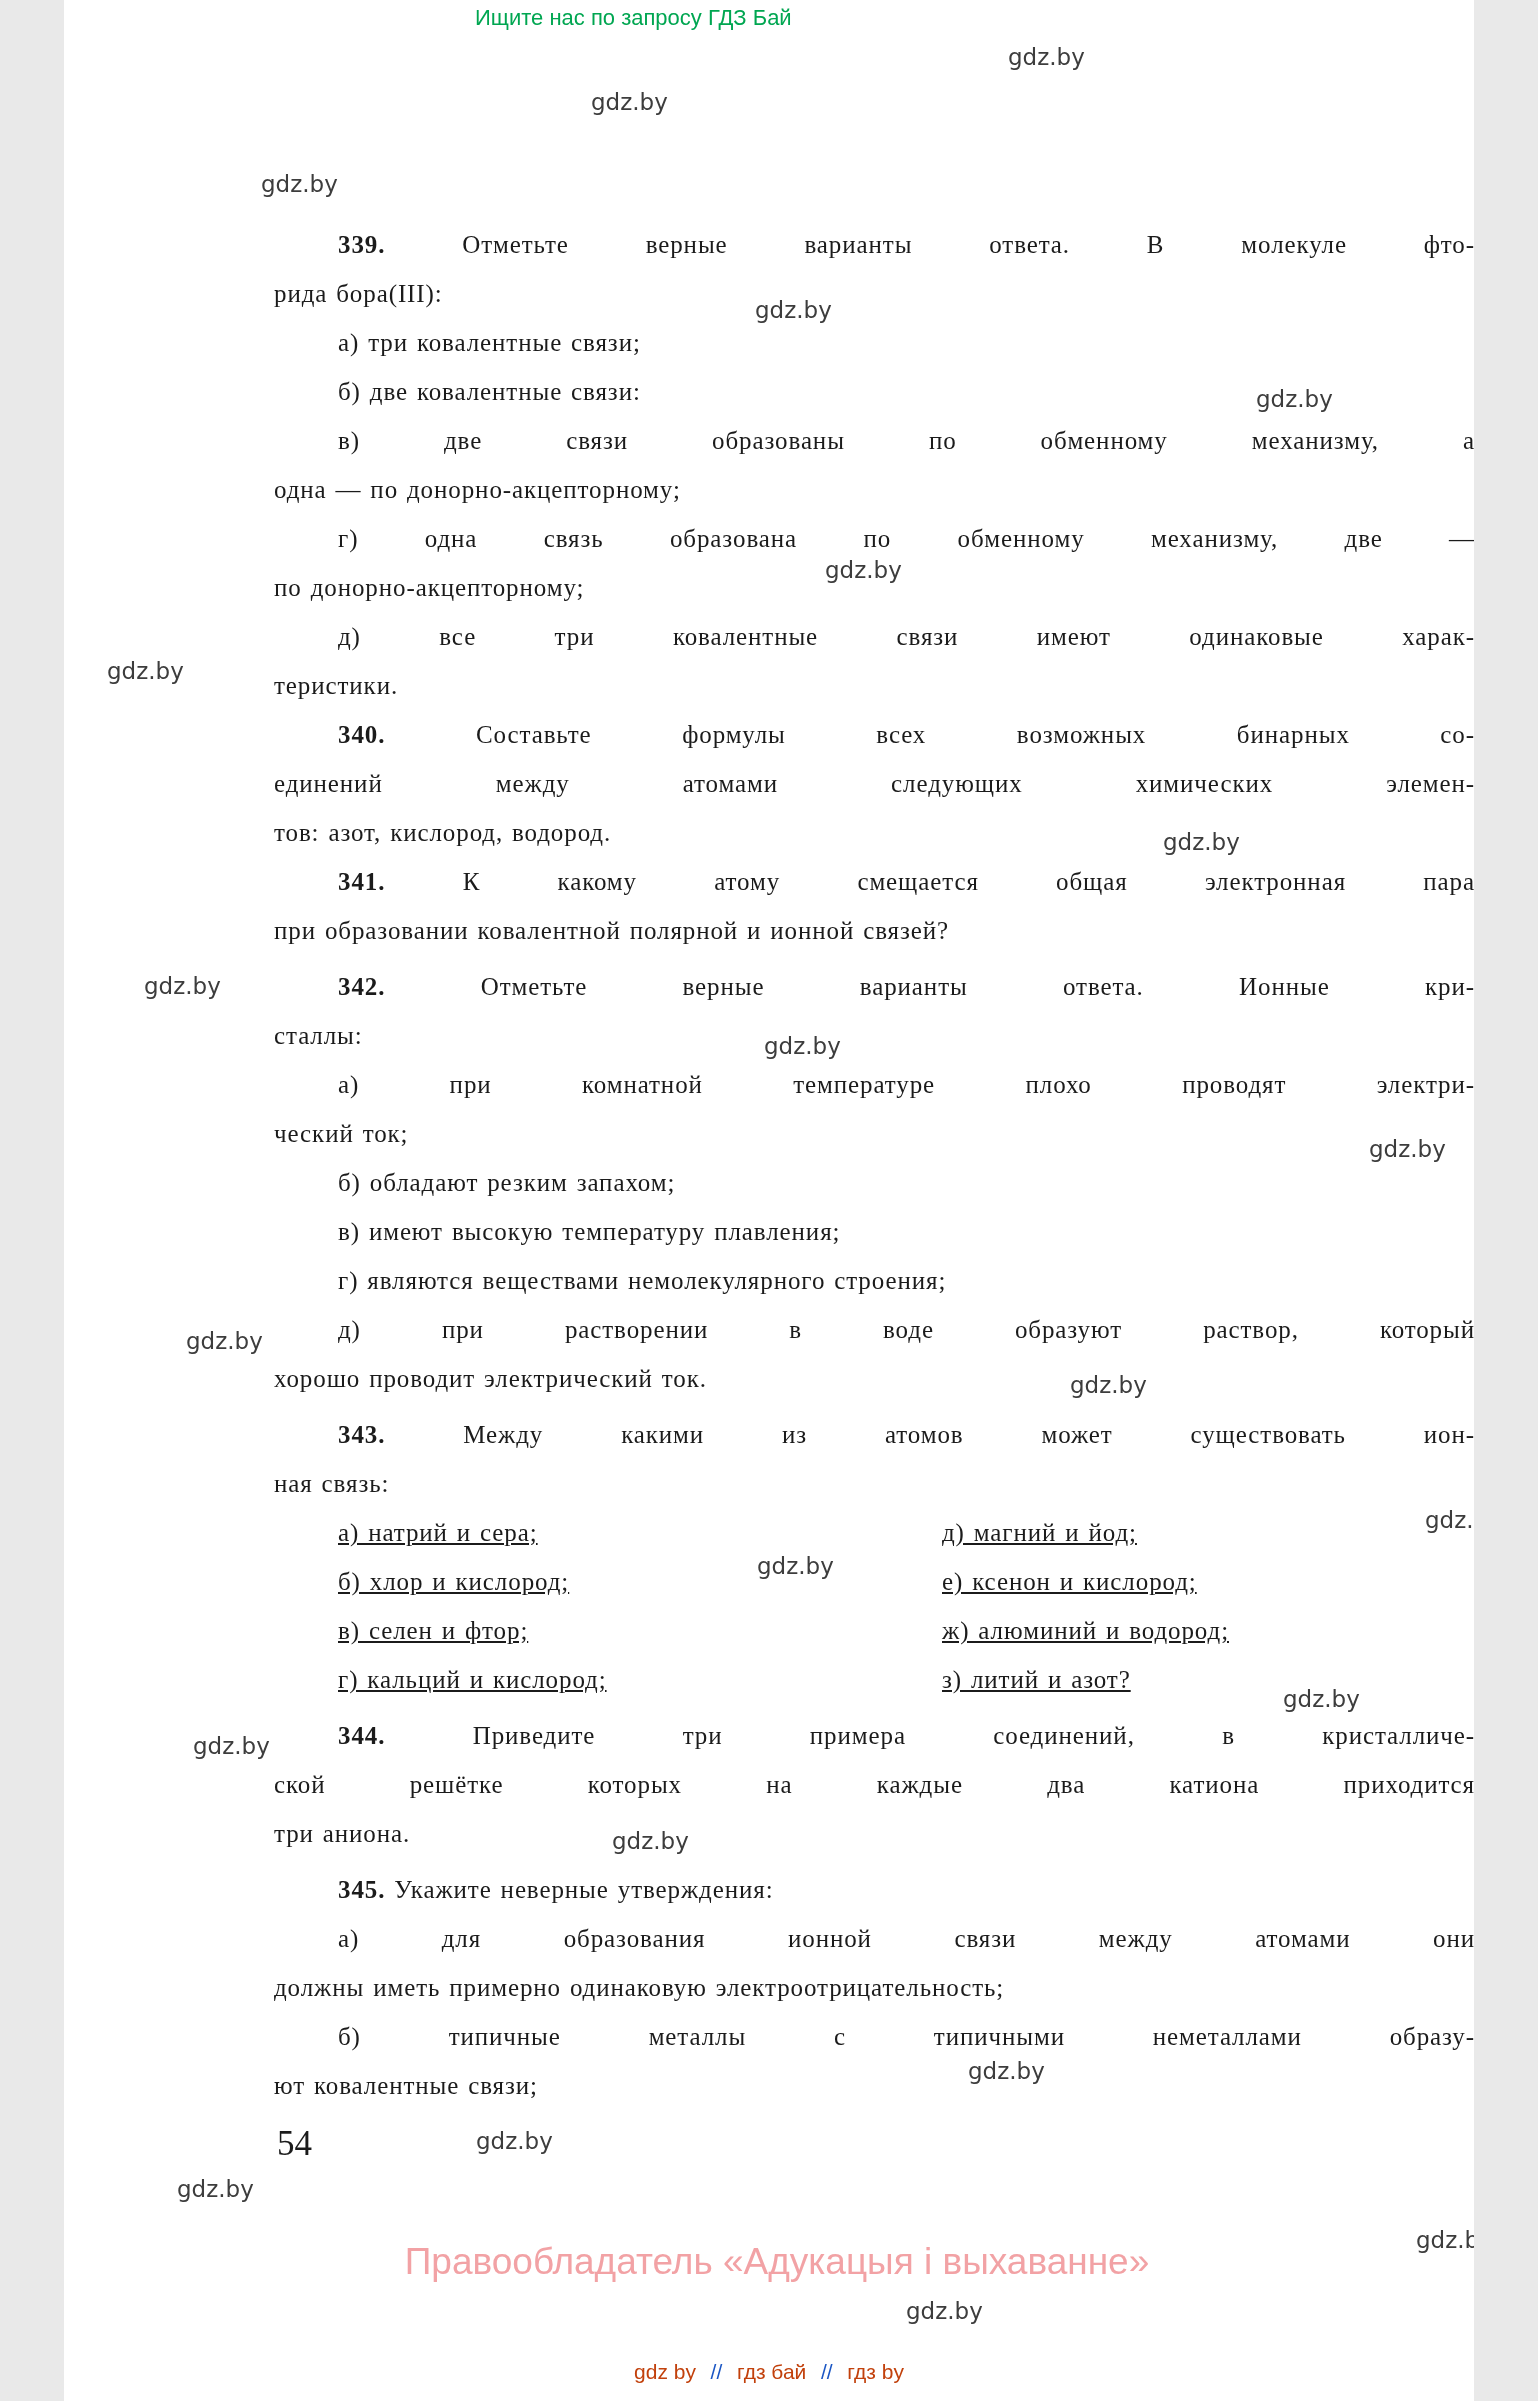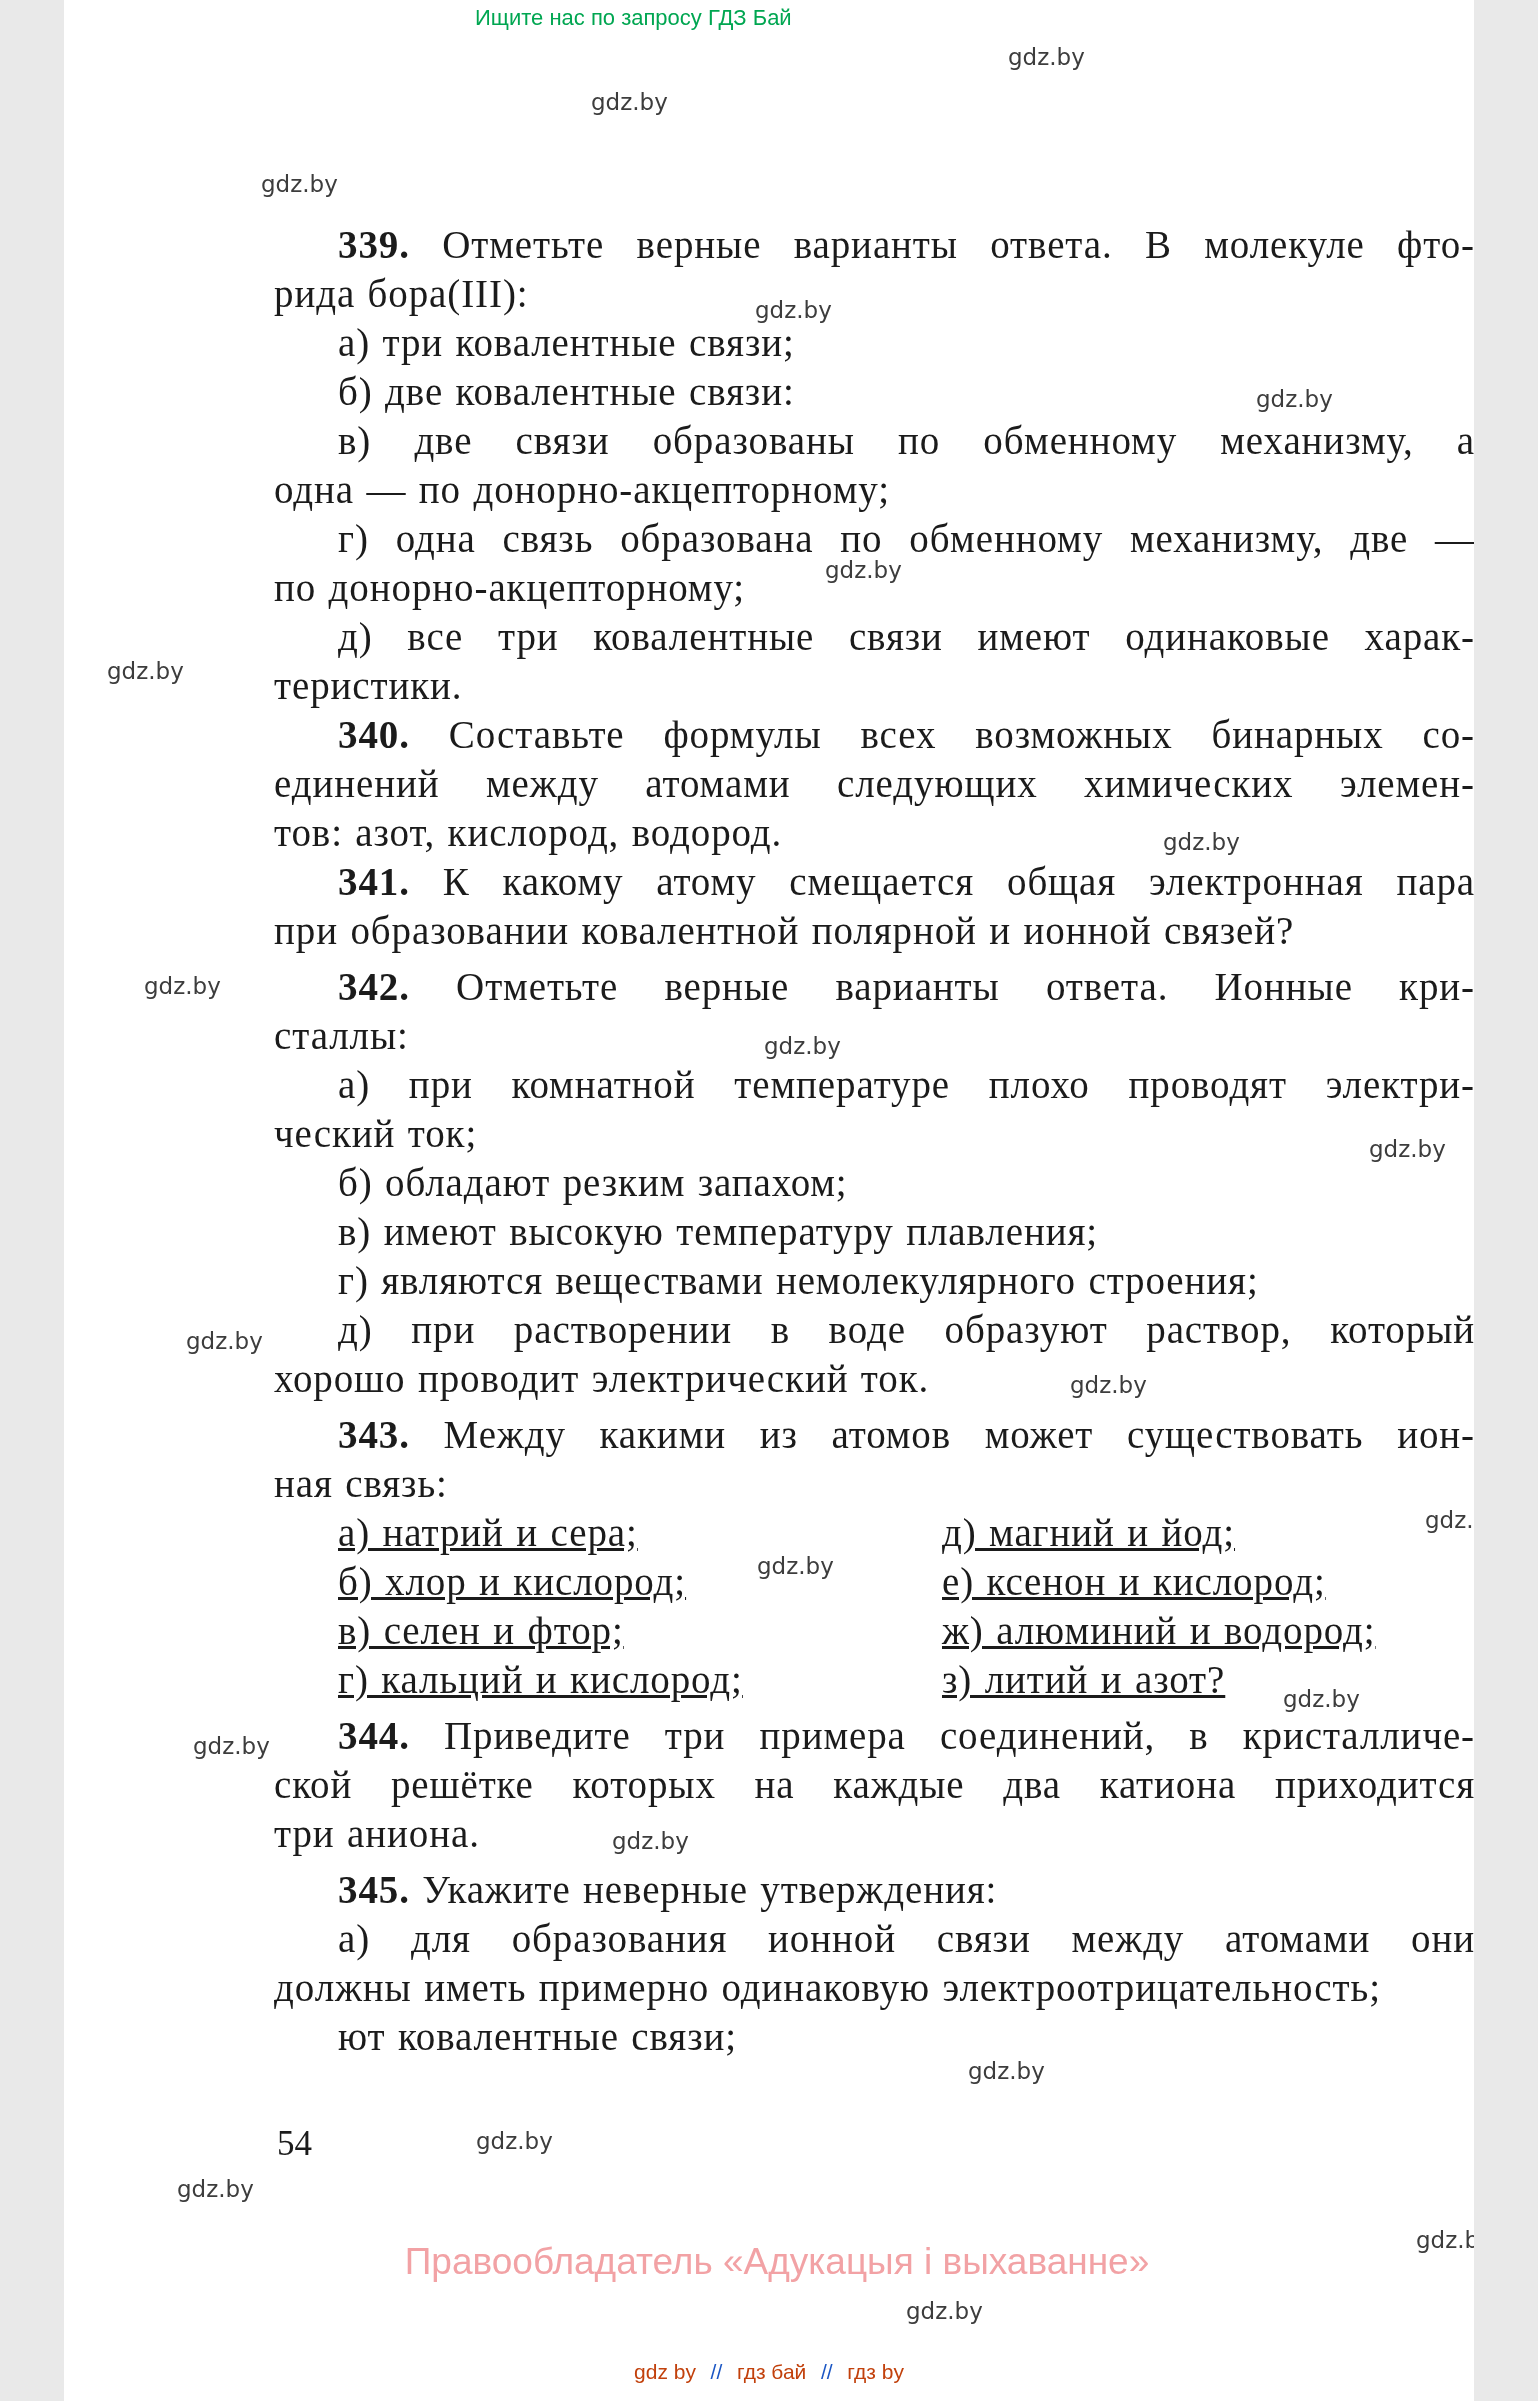--- a/index.html
+++ b/index.html
@@ -34,21 +34,21 @@
     color: #3d3d3d;
     white-space: nowrap;
   }
 
   
   .content {
     position: absolute;
     left: 210px;
     top: 220px;
     width: 1201px;
-    font-size: 39px;
+    font-size: 25px;
     line-height: 49px;
     letter-spacing: 0.9px;
     word-spacing: 1.8px;
   }
   .para { margin: 0; }
   .para > div {
     text-align: justify;
     text-align-last: justify;
     -moz-text-align-last: justify;
   }
@@ -226,20 +226,21 @@
       </div>
 
     <div class="para mt">
         <div><b>345.</b> Укажите неверные утверждения:</div>
       </div>
     <div class="para">
         <div>а) для образования ионной связи между атомами они</div>
         <div>должны иметь примерно одинаковую электроотрицательность;</div>
       </div>
     <div class="para">
+        <div>б) типичные металлы с типичными неметаллами образу-</div>
         <div>ют ковалентные связи;</div>
       </div>
   </main>
 
   <div class="page-num">54</div>
 
   <div class="copyright">Правообладатель «Адукацыя і выхаванне»</div>
 
   <div class="footer-links">
     <a>gdz by</a>

